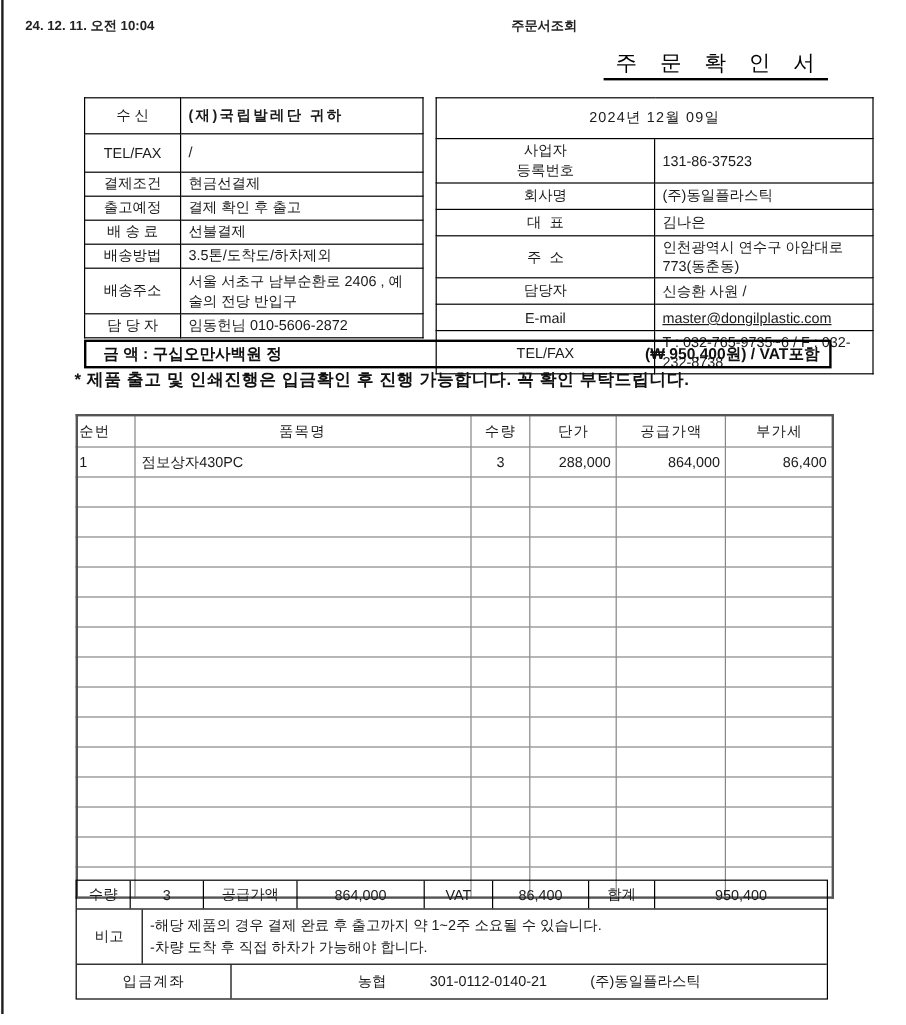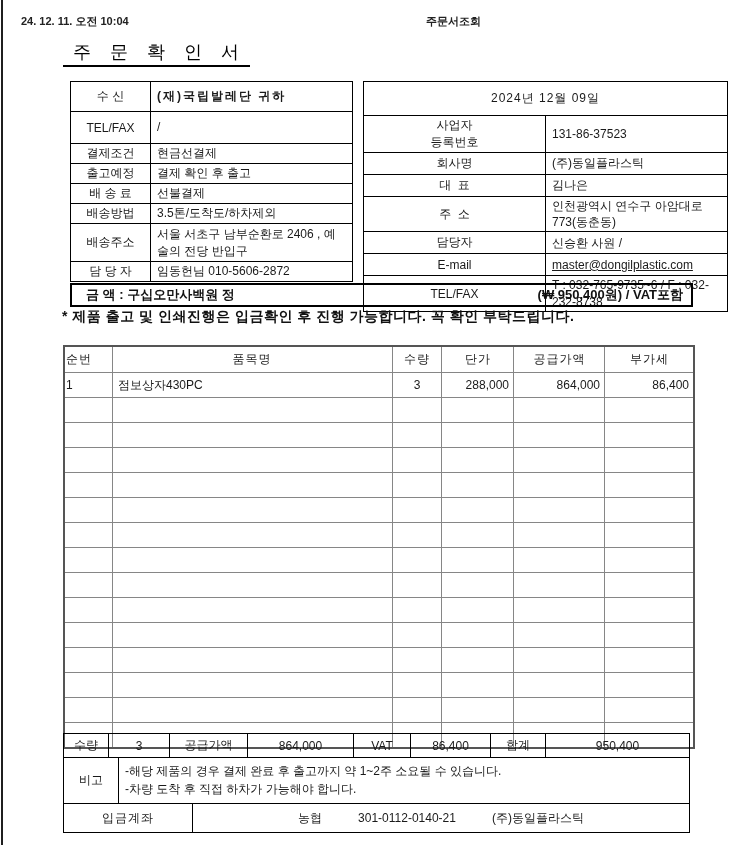--- a/index.html
+++ b/index.html
@@ -5,21 +5,21 @@
   html,body{margin:0;padding:0;}
   body{
     width:755px;height:854px;background:#ffffff;color:#111;
     font-family:"Liberation Sans","DejaVu Sans",sans-serif;
     position:relative;overflow:hidden;
     -webkit-font-smoothing:antialiased;
   }
   .page-edge{position:absolute;left:1px;top:0;width:2px;height:845px;background:#1f1f1f;}
   .ts{position:absolute;left:21px;top:14px;font-size:11px;font-weight:600;color:#222;}
   .hdr-center{position:absolute;left:426px;top:14px;font-size:11px;font-weight:600;color:#222;}
-  .title-wrap{position:absolute;left:63px;top:40px;width:627px;text-align:left;}
+  .title-wrap{position:absolute;left:63px;top:40px;width:627px;text-align:right;}
   .title{font-size:18px;letter-spacing:7px;color:#000;border-bottom:2px solid #000;padding:0 4px 3px 10px;white-space:pre;}
   
   table{border-collapse:collapse;table-layout:fixed;}
   .htable td{border:1px solid #000;font-size:12px;color:#1a1a1a;padding:1px 0;}
   .htable .lbl{text-align:center;white-space:pre-wrap;padding:1px 2px;margin-left:20px;}
   .htable .val{padding:1px 6px;white-space:pre-wrap;line-height:1.35;}
   .left-table{position:absolute;left:70px;top:81px;width:283px;height:200px;}
   .right-table{position:absolute;left:363px;top:81px;width:365px;height:200px;}
   .recip-name{font-size:14px;font-weight:bold;letter-spacing:2px;}
   .date-cell{text-align:center;font-size:13px;letter-spacing:1px;}

